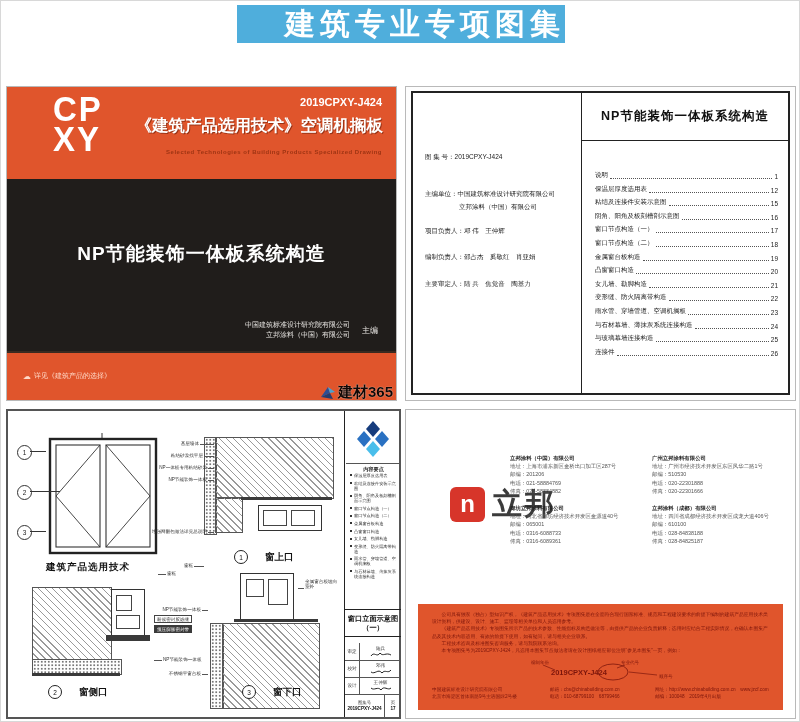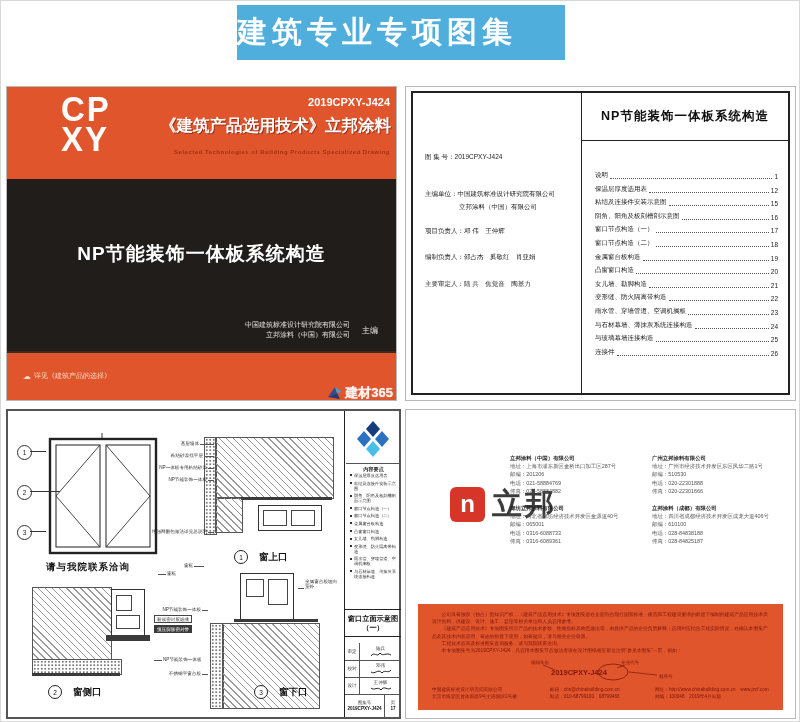--- a/index.html
+++ b/index.html
@@ -1,39 +1,39 @@
 <!DOCTYPE html>
 <html><head>
 <meta charset="utf-8">
 <style>
   html,body{margin:0;padding:0;background:#fff;}
   #page{position:relative;width:800px;height:722px;background:#fff;border:1px solid #d8d8d8;box-sizing:border-box;
         font-family:"Liberation Sans","DejaVu Sans",sans-serif;overflow:hidden;}
   .abs{position:absolute;box-sizing:border-box;}
   
-  #banner{left:236px;top:4px;width:328px;height:55px;display:flex;align-items:center;justify-content:flex-start;}
+  #banner{left:236px;top:4px;width:328px;height:38px;display:flex;align-items:center;justify-content:flex-end;}
   #banner span{color:#fff;font-size:30px;font-weight:bold;letter-spacing:5px;}
   
   #panelA{left:5px;top:85px;width:391px;height:315px;border:1px solid #b9b9b9;overflow:hidden;}
-  #coverHead{left:8px;top:0;width:100%;height:92px;}
+  #coverHead{left:0;top:0;width:100%;height:92px;}
   #cpxy{left:46px;top:8px;color:#fff;font-weight:800;font-size:33px;line-height:29px;letter-spacing:2px;transform:scaleY(1.05);}
   #coverCode{right:14px;top:9px;color:#fff;font-weight:bold;font-size:11px;}
   #coverTitle{right:13px;top:28px;color:#fff;font-weight:bold;font-size:16.5px;text-shadow:1px 1px 0 rgba(90,20,0,.55);}
   #coverEn{right:14px;top:62px;color:#9e3413;font-size:6px;font-weight:bold;letter-spacing:.5px;}
   #coverBlack{left:0;top:92px;width:100%;height:172px;background:#201d1b;}
   #bookTitle{left:0;top:62px;width:100%;text-align:center;color:#fff;font-weight:bold;font-size:19px;letter-spacing:1px;}
   #editors{right:46px;bottom:12px;text-align:right;color:#e8e6e3;font-size:7px;line-height:9.5px;}
   #editorRole{right:18px;bottom:15px;color:#e8e6e3;font-size:8px;}
   #coverFoot{left:0;top:264px;width:100%;height:51px;border-top:2px solid #3a2a20;}
   #footLeft{left:16px;top:18px;color:#ffd9c8;font-size:7px;display:flex;align-items:center;gap:3px;}
   #footRight{right:12px;top:14px;color:#fff;display:flex;align-items:center;gap:4px;}
   #footRight .t{font-size:11.5px;font-weight:bold;letter-spacing:1px;}
   #cbsMark{width:9px;height:9px;border:2px solid #fff;transform:rotate(45deg);display:inline-block;}
   #watermark{right:3px;bottom:0px;display:flex;align-items:center;gap:2px;opacity:.92;}
-  #watermark .wtxt{color:#ffffff;font-weight:bold;font-size:13px;text-shadow:0 0 1px #fff;}
+  #watermark .wtxt{color:#000000;font-weight:bold;font-size:15px;text-shadow:0 0 1px #fff;}
   
   #panelB{left:404px;top:85px;width:391px;height:315px;border:1px solid #b9b9b9;background:#fdfdfd;}
   #tocFrame{left:5px;top:4px;right:5px;bottom:5px;border:2px solid #222;background:#fff;}
   #tocDivider{left:168px;top:0;bottom:0;width:0;border-left:1.5px solid #222;}
   #tocHeadBox{left:169px;top:0;right:0;height:48px;border-bottom:1.5px solid #222;display:flex;align-items:center;justify-content:center;}
   #tocHeadBox span{font-size:12.5px;font-weight:bold;color:#111;letter-spacing:1px;}
   #tocHeading{left:169px;top:58px;right:0;text-align:center;font-size:9px;font-weight:bold;color:#111;}
   #tocList{left:182px;top:78px;right:10px;}
   .toc-row{display:flex;align-items:flex-end;font-size:6.5px;color:#222;margin-bottom:4.6px;}
   .toc-row .tl{white-space:nowrap;}
@@ -48,21 +48,21 @@
   .dots{position:absolute;border:1px solid #555;background-image:radial-gradient(#777 .7px,transparent .8px);background-size:3.5px 3.5px;background-color:#fff;}
   .frame{position:absolute;border:1.2px solid #333;background:#fff;}
   .frameIn{position:absolute;border:1px solid #444;background:#fff;}
   .bar{position:absolute;background:#3a3a3a;}
   .ann{position:absolute;font-size:4.6px;color:#333;line-height:5.4px;display:flex;align-items:flex-end;}
   .ann .t{white-space:nowrap;}
   .ann .lead{display:inline-block;border-bottom:.8px solid #555;height:1px;margin:0 0 1px 1px;}
   .ann.r{justify-content:flex-end;}
   .annbox{position:absolute;font-size:4.6px;color:#333;border:.8px solid #444;padding:.5px 2px;background:#fff;white-space:nowrap;}
   .annbox.dark{background:#3a3a3a;color:#fff;border-color:#3a3a3a;}
-  .cap{position:absolute;display:flex;align-items:center;gap:11px;}
+  .cap{position:absolute;display:flex;align-items:center;gap:17px;}
   .cap .num{width:12px;height:12px;border:1px solid #222;border-radius:50%;font-size:6.5px;display:flex;align-items:center;justify-content:center;color:#111;background:#fff;}
   .cap .ct{font-size:9.5px;font-weight:bold;color:#111;}
   .marker{position:absolute;width:13px;height:13px;border:1px solid #333;border-radius:50%;background:#fff;font-size:6.5px;color:#222;display:flex;align-items:center;justify-content:center;}
   .mlead{position:absolute;border-top:1px solid #333;height:1px;}
   #elevCap{left:38px;top:150px;font-size:9.5px;font-weight:bold;color:#111;letter-spacing:1px;}
   #stripLogo{left:346px;top:8px;}
   #stripHead{left:338px;top:52px;width:55px;text-align:center;font-size:5.2px;font-weight:bold;color:#222;border-top:1px solid #555;padding-top:2px;}
   #stripList{left:340px;top:62px;width:52px;margin:0;padding:0 2px 0 6px;list-style:none;}
   #stripList li{font-size:4.2px;line-height:5px;color:#333;margin-bottom:2.6px;position:relative;}
   #stripList li::before{content:"";position:absolute;left:-4px;top:1.4px;width:2px;height:2px;background:#333;}
@@ -107,21 +107,21 @@
     <span>建筑专业专项图集</span>
   </div>
 
   <div id="panelA" class="abs" style="background:#E0552C;">
     <div id="coverHead" class="abs">
       <div id="cpxy" class="abs">
         <div>CP</div>
         <div>XY</div>
       </div>
       <div id="coverCode" class="abs">2019CPXY-J424</div>
-      <div id="coverTitle" class="abs">《建筑产品选用技术》立邦涂料</div>
+      <div id="coverTitle" class="abs">《建筑产品选用技术》空调机搁板</div>
       <div id="coverEn" class="abs">Selected Technologies of Building Products Specialized Drawing</div>
     </div>
     <div id="coverBlack" class="abs">
       <div id="bookTitle" class="abs">NP节能装饰一体板系统构造</div>
       <div id="editors" class="abs">
         <div>中国建筑标准设计研究院有限公司</div>
         <div>立邦涂料（中国）有限公司</div>
       </div>
       <div id="editorRole" class="abs">主编</div>
     </div>
@@ -239,21 +239,21 @@
       <rect x="64" y="12" width="44" height="102" fill="none" stroke="#333" stroke-width="1.1"></rect>
       <polyline points="58,12 14,63 58,114" fill="none" stroke="#333" stroke-width=".9"></polyline>
       <polyline points="64,12 108,63 64,114" fill="none" stroke="#333" stroke-width=".9"></polyline>
     </svg>
     <div class="marker" style="left:9px;top:34px;">1</div>
     <div class="mlead" style="left:22px;top:40px;width:16px;"></div>
     <div class="marker" style="left:9px;top:74px;">2</div>
     <div class="mlead" style="left:22px;top:80px;width:30px;"></div>
     <div class="marker" style="left:9px;top:114px;">3</div>
     <div class="mlead" style="left:22px;top:120px;width:16px;"></div>
-    <div id="elevCap" class="abs">请与我院联系洽询</div>
+    <div id="elevCap" class="abs">建筑产品选用技术</div>
 
     <div class="dots" style="left:196px;top:26px;width:11px;height:96px;"></div>
     <div class="hatch" style="left:207px;top:26px;width:117px;height:60px;"></div>
     <div class="hatch" style="left:207px;top:86px;width:26px;height:34px;"></div>
     <div class="bar" style="left:233px;top:86px;width:91px;height:3px;"></div>
     <div class="frame" style="left:250px;top:94px;width:62px;height:24px;">
       <div class="frameIn" style="left:4px;top:4px;width:22px;height:14px;"></div>
       <div class="frameIn" style="left:32px;top:4px;width:22px;height:14px;"></div>
     </div>
     <div class="ann r" style="left:120px;top:30px;width:86px;">
@@ -320,21 +320,21 @@
         <span class="t" style="white-space:normal;width:34px;">金属窗台板坡向室外</span>
       </div>
     <div class="ann r" style="left:132px;top:196px;width:68px;">
         <span class="t">NP节能装饰一体板</span>
         <span class="lead" style="width:6px;"></span>
       </div>
     <div class="ann r" style="left:132px;top:260px;width:68px;">
         <span class="t">不锈钢平窗台板</span>
         <span class="lead" style="width:6px;"></span>
       </div>
-    <div class="cap" style="left:246px;top:274px;">
+    <div class="cap" style="left:234px;top:274px;">
       <span class="num">3</span>
       <span class="ct">窗下口</span>
     </div>
 
     <div id="sheetStrip" class="abs"></div>
     <svg id="stripLogo" class="abs" width="38" height="38" viewBox="0 0 38 38">
       <polygon points="19,2 26,10 19,18 12,10" fill="#163c7d"></polygon>
       <polygon points="10,12 17,20 10,28 3,20" fill="#2a71c2"></polygon>
       <polygon points="28,12 35,20 28,28 21,20" fill="#2a71c2"></polygon>
       <polygon points="19,22 26,30 19,38 12,30" fill="#49beeb"></polygon>

